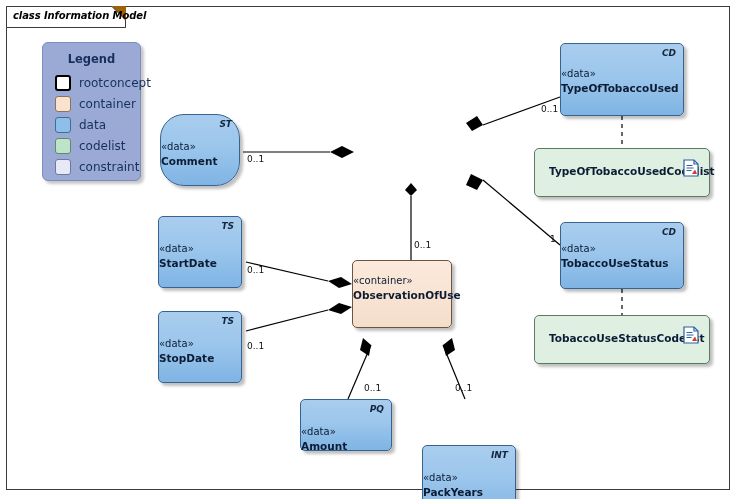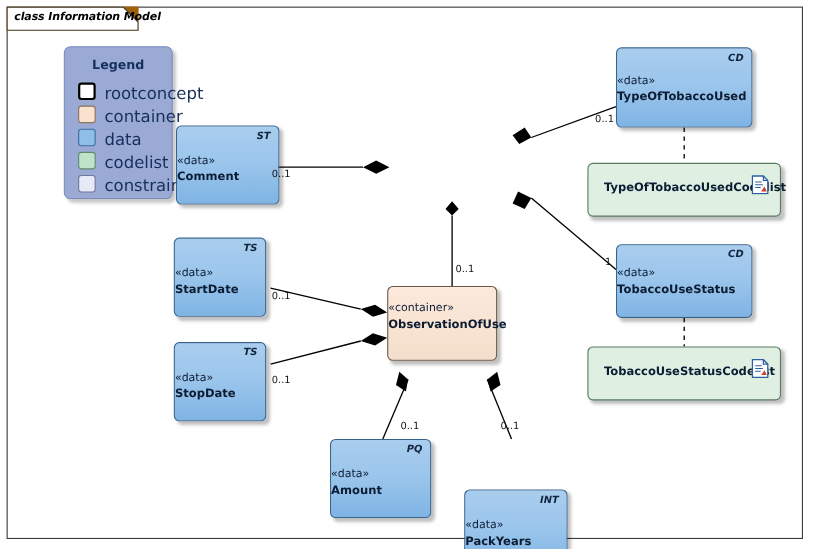--- a/index.html
+++ b/index.html
@@ -130,21 +130,21 @@
     position: absolute;
     right: 10px;
     top: 10px;
     width: 16px;
     height: 18px;
   }
 
   
   #legend {
     position: absolute;
-    left: 58px;
+    left: 42px;
     top: 42px;
     width: 99px;
     height: 139px;
     box-sizing: border-box;
     background: #9aaad4;
     border: 1px solid #7b8cc0;
     border-radius: 6px;
     box-shadow: 3px 3px 3px rgba(0,0,0,0.22);
   }
   #legend .lg-title {
@@ -173,21 +173,21 @@
   }
   .lg-sw.sw-root { background:#ffffff; border:2px solid #000000; }
   .lg-sw.sw-container { background:#fae2d0; border-color:#8d7358; }
   .lg-sw.sw-data { background:#8fbfe8; border-color:#3b6e9c; }
   .lg-sw.sw-codelist { background:#bfe3c9; border-color:#5f8a6c; }
   .lg-sw.sw-constraint { background:#e7e9f7; border-color:#6f779c; }
   .lg-txt {
     position: absolute;
     left: 24px;
     top: 1px;
-    font-size: 15px;
+    font-size: 12px;
     color: #16305c;
     white-space: nowrap;
   }
 
   
   .mult {
     position: absolute;
     font-size: 9px;
     color: #111111;
     white-space: nowrap;
@@ -281,21 +281,21 @@
       <span class="lg-txt">codelist</span>
     </div>
 
     <div class="lg-row" style="top:116px">
       <span class="lg-sw sw-constraint"></span>
       <span class="lg-txt">constraint</span>
     </div>
   </div>
 
 
-  <div class="node n-data" style="left:160px; top:114px; width:94px; height:72px;">
+  <div class="node n-data" style="left:160px; top:114px; width:80px; height:72px;border-radius:24px;">
     <div class="corner">ST</div>
     <div class="stereo" style="top:26px">«data»</div>
     <div class="nname" style="top:40px">Comment</div>
   </div>
 
   <div class="node n-data" style="left:158px; top:216px; width:84px; height:72px;">
     <div class="corner">TS</div>
     <div class="stereo" style="top:26px">«data»</div>
     <div class="nname" style="top:40px">StartDate</div>
   </div>
@@ -304,21 +304,21 @@
     <div class="corner">TS</div>
     <div class="stereo" style="top:26px">«data»</div>
     <div class="nname" style="top:40px">StopDate</div>
   </div>
 
   <div class="node n-container" style="left:352px; top:260px; width:100px; height:68px;">
     <div class="stereo" style="top:14px">«container»</div>
     <div class="nname" style="top:28px">ObservationOfUse</div>
   </div>
 
-  <div class="node n-data" style="left:300px; top:399px; width:92px; height:72px;">
+  <div class="node n-data" style="left:300px; top:399px; width:92px; height:52px;">
     <div class="corner">PQ</div>
     <div class="stereo" style="top:26px">«data»</div>
     <div class="nname" style="top:40px">Amount</div>
   </div>
 
   <div class="node n-data" style="left:422px; top:399px; width:94px; height:72px;margin-top:46px;">
     <div class="corner">INT</div>
     <div class="stereo" style="top:26px">«data»</div>
     <div class="nname" style="top:40px">PackYears</div>
   </div>

